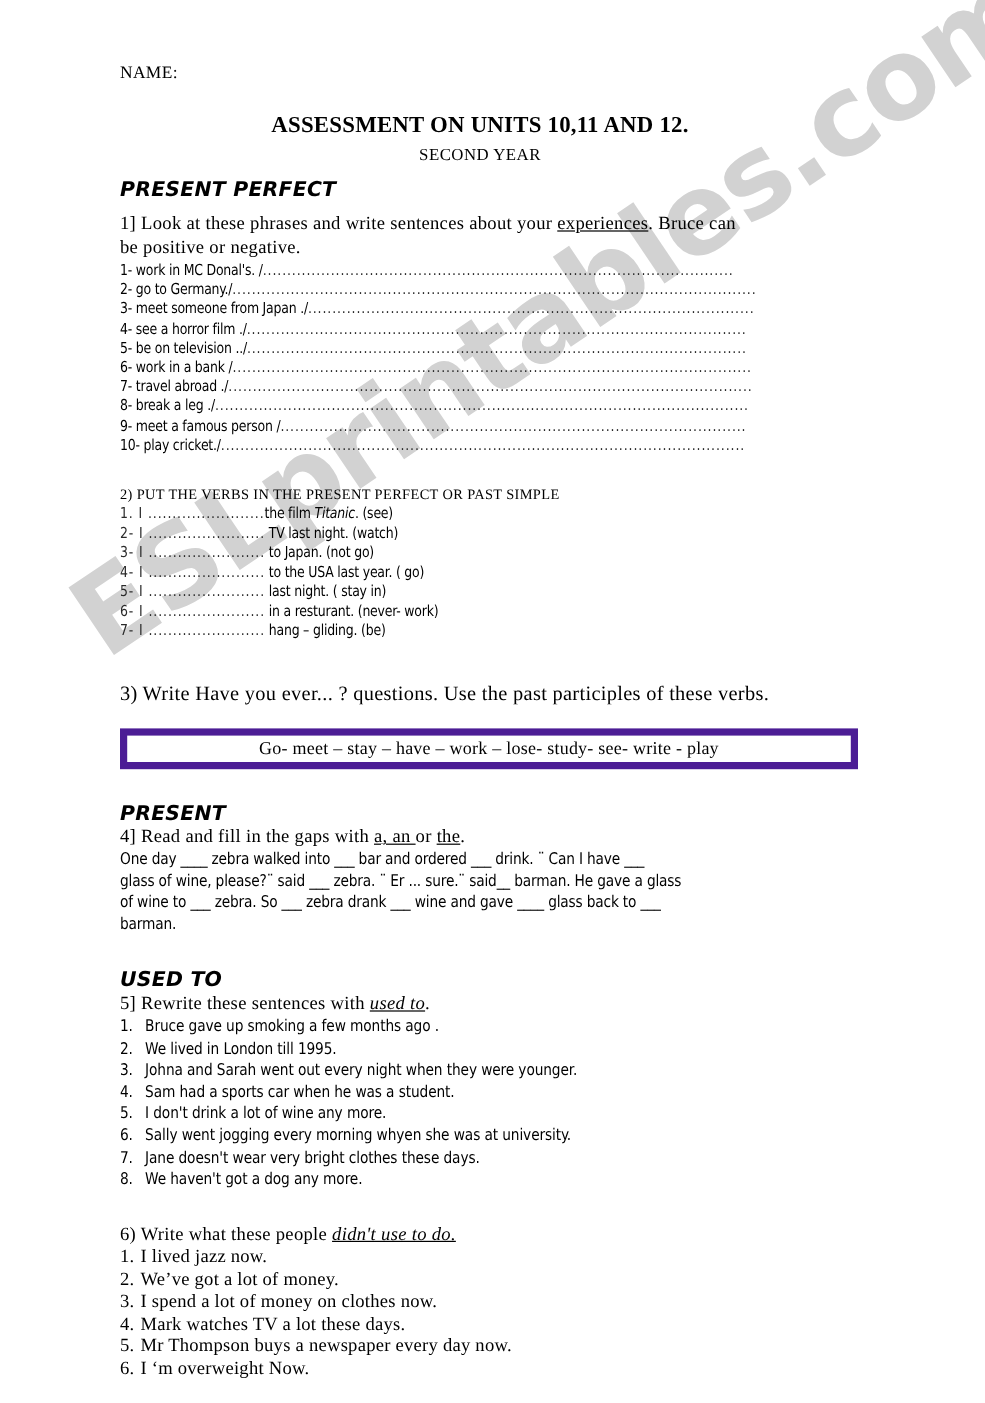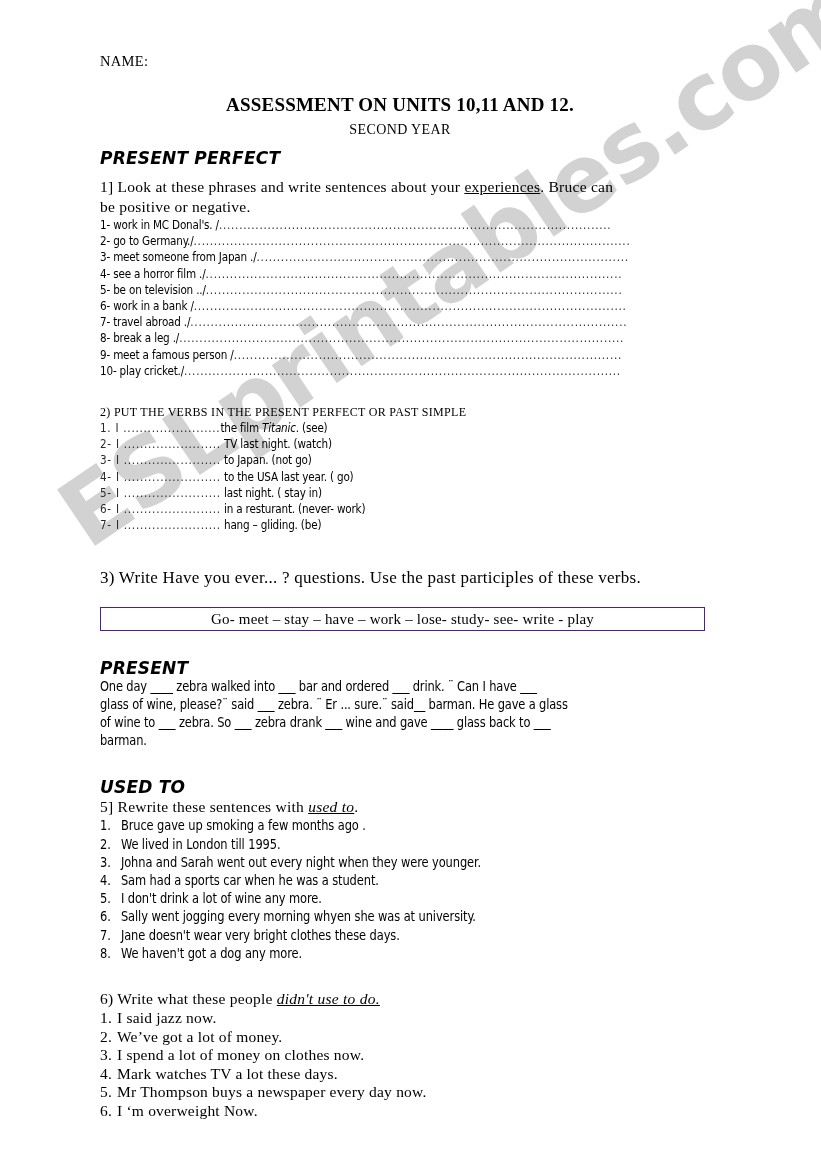--- a/index.html
+++ b/index.html
@@ -120,21 +120,21 @@
 
   .ex2-head {
     font-family: Liberation Serif, serif;
     font-size: 12px;
     letter-spacing: 0.3px;
     margin-top: 0;
   }
 
   
   .verbbox {
-    border: 1px solid #4c1d95;
+    border: 6px solid #4c1d95;
     height: 22px;
     line-height: 22px;
     text-align: center;
     font-family: "Liberation Serif", serif;
     font-size: 15px;
     letter-spacing: 0.2px;
     margin-top: 18px;
     width: 603px;
   }
 
@@ -232,20 +232,23 @@
     <div style="height:8px"></div>
 
     <div class="instr big">3) Write  Have you ever... ? questions. Use the past participles of these verbs.</div>
 
     <div class="verbbox">Go- meet – stay – have – work – lose- study- see- write - play</div>
 
     <div class="gap-md"></div>
 
     <div class="sect-head">PRESENT</div>
 
+    <div class="instr">
+      <span>4]  Read and fill in the gaps with </span><u>a,  an </u><span>or </span><u>the</u><span>.</span>
+    </div>
 
     <div class="para">
       <div>One day  ____ zebra walked into ___ bar and ordered ___ drink. ¨ Can I have ___</div>
       <div>glass of wine, please?¨ said ___ zebra.  ¨ Er ... sure.¨ said__ barman. He gave a glass</div>
       <div>of wine to ___ zebra. So ___ zebra drank ___ wine and gave ____ glass back to ___</div>
       <div>barman.</div>
     </div>
 
     <div class="gap-md"></div>
 
@@ -266,21 +269,21 @@
       <div class="row"><span class="num">8.</span><span>We haven't got a dog any more.</span></div>
     </div>
 
     <div class="gap-lg"></div>
 
     <div class="instr">
       <span>6) Write what these people </span><u><i>didn't use to do.</i></u>
     </div>
 
     <div class="serif-list">
-      <div class="row"><span class="num">1.</span><span>I said jazz now.</span></div>
+      <div class="row"><span class="num">1.</span><span>I lived jazz now.</span></div>
       <div class="row"><span class="num">2.</span><span>We’ve got a lot of money.</span></div>
       <div class="row"><span class="num">3.</span><span>I spend a lot of money on clothes now.</span></div>
       <div class="row"><span class="num">4.</span><span>Mark watches TV a lot these days.</span></div>
       <div class="row"><span class="num">5.</span><span>Mr Thompson buys a newspaper every day now.</span></div>
       <div class="row"><span class="num">6.</span><span>I ‘m overweight Now.</span></div>
     </div>
 
   </div>
 </div>
 

